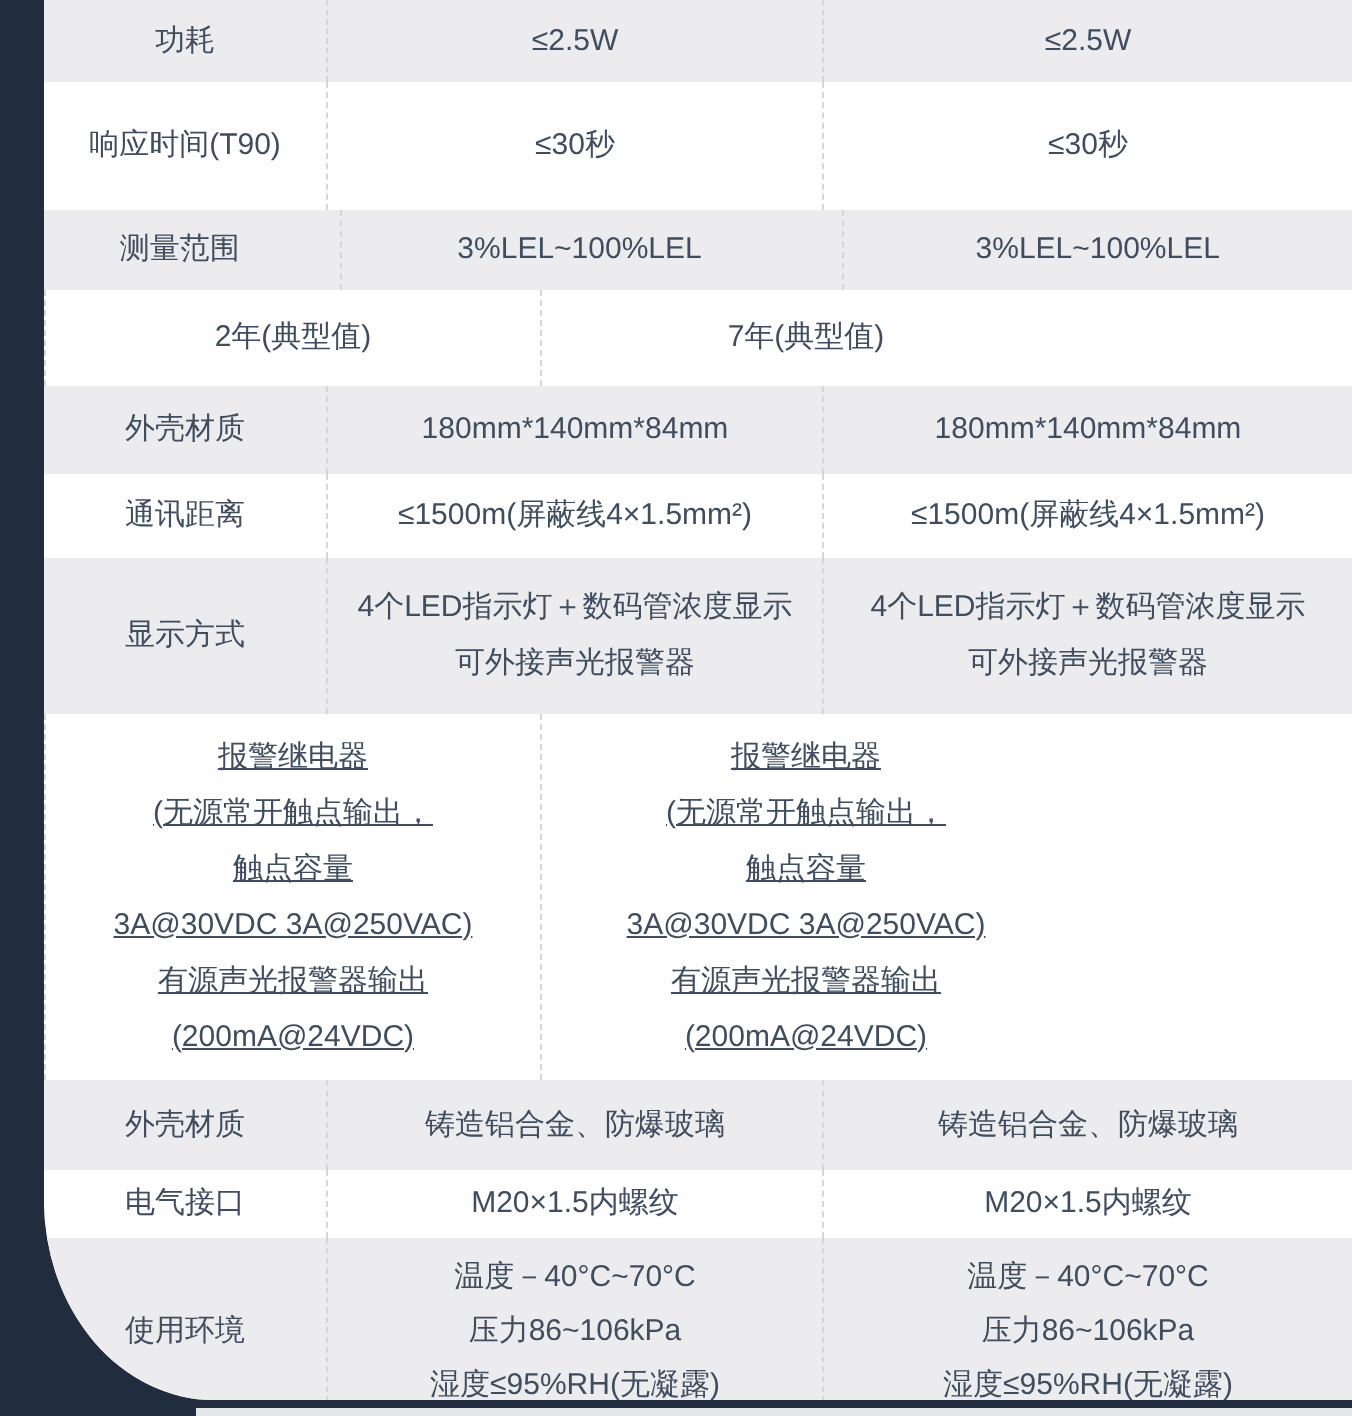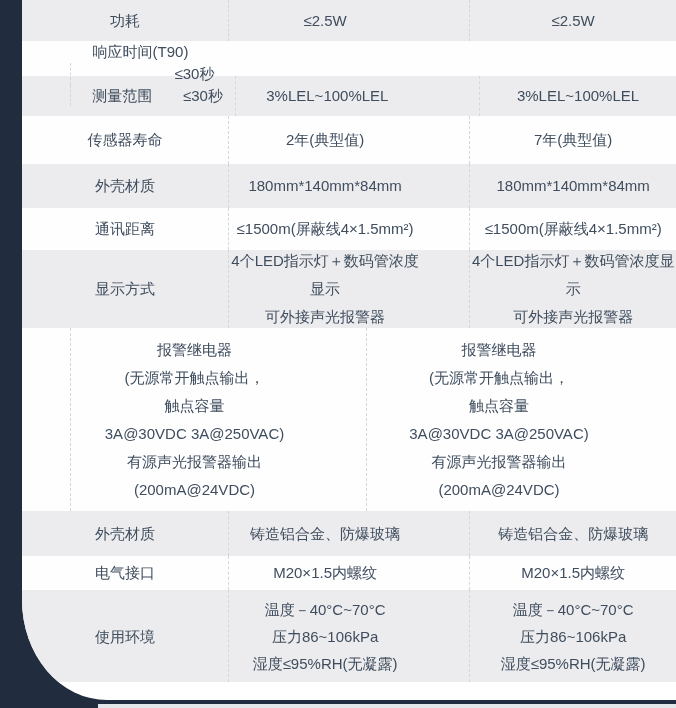--- a/index.html
+++ b/index.html
@@ -35,37 +35,36 @@
   .cell {
     display: flex;
     align-items: center;
     justify-content: center;
     text-align: center;
     color: #3f4d5e;
     font-size: 15px;
     line-height: 1.45;
     white-space: pre-line;
     box-sizing: border-box;
-    margin-left: 48px;
   }
   .cell.label { width: 141px; font-weight: 400; }
   .cell.val   { border-left: 1px dashed #d4d7da; }
   .cell.v1    { width: 248px; }
   .cell.v2    { width: 265px; }
   
   .r0  { height: 41px; }   
-  .r1  { height: 35px; flex-direction: column; }   
+  .r1  { height: 64px; }   
   .r2  { height: 40px; gap: 12px; }   
   .r3  { height: 48px; }   
   .r4  { height: 44px; }   
   .r5  { height: 42px; }   
   .r6  { height: 78px; }   
   .r6 .cell { line-height: 28px; }
   .r7  { height: 183px; }  
-  .r7 .cell { line-height: 28px; }
+  .r7 .cell { line-height: 28px; text-decoration: underline; }
   .r8  { height: 45px; }   
   .r9  { height: 34px; }   
   .r10 { height: 92px; }   
   .r10 .cell { line-height: 27px; }
 </style>
 </head>
 <body>
 
 <div class="stage">
   <div class="card">
@@ -82,21 +81,20 @@
       <div class="cell val v2">≤30秒</div>
     </div>
 
     <div class="row r2 gray">
       <div class="cell label">测量范围</div>
       <div class="cell val v1">3%LEL~100%LEL</div>
       <div class="cell val v2">3%LEL~100%LEL</div>
     </div>
 
     <div class="row r3 white">
-      <div class="cell label">传感器寿命</div>
       <div class="cell val v1">2年(典型值)</div>
       <div class="cell val v2">7年(典型值)</div>
     </div>
 
     <div class="row r4 gray">
       <div class="cell label">外壳材质</div>
       <div class="cell val v1">180mm*140mm*84mm</div>
       <div class="cell val v2">180mm*140mm*84mm</div>
     </div>
 

